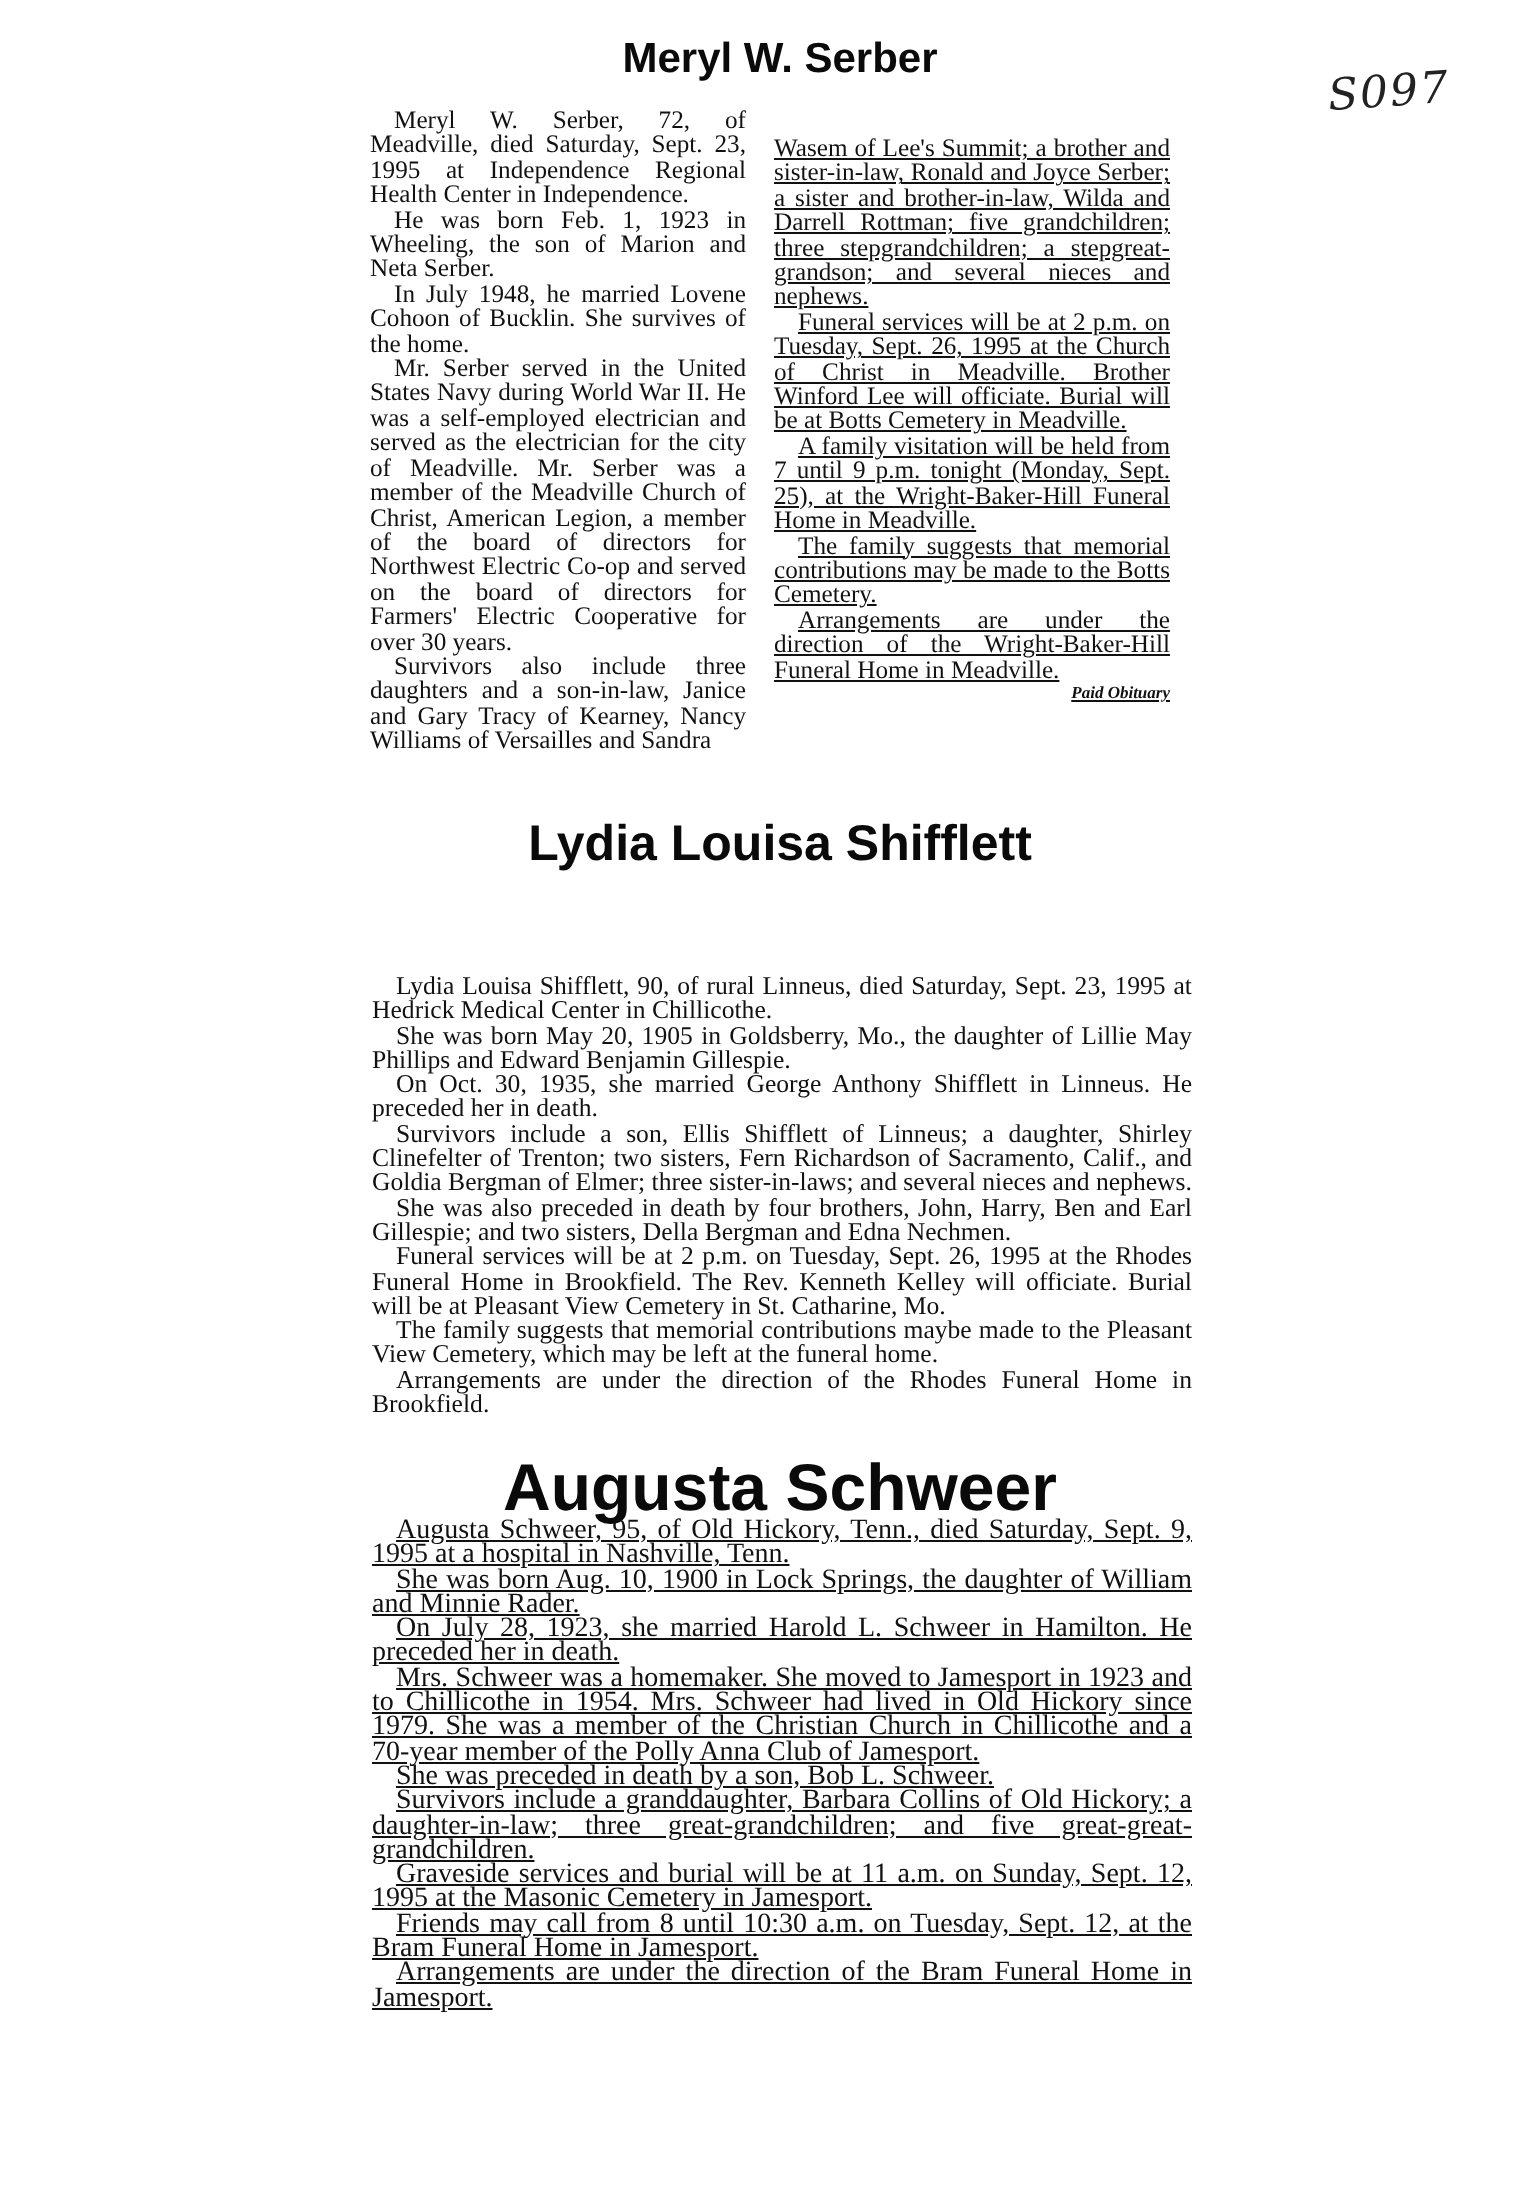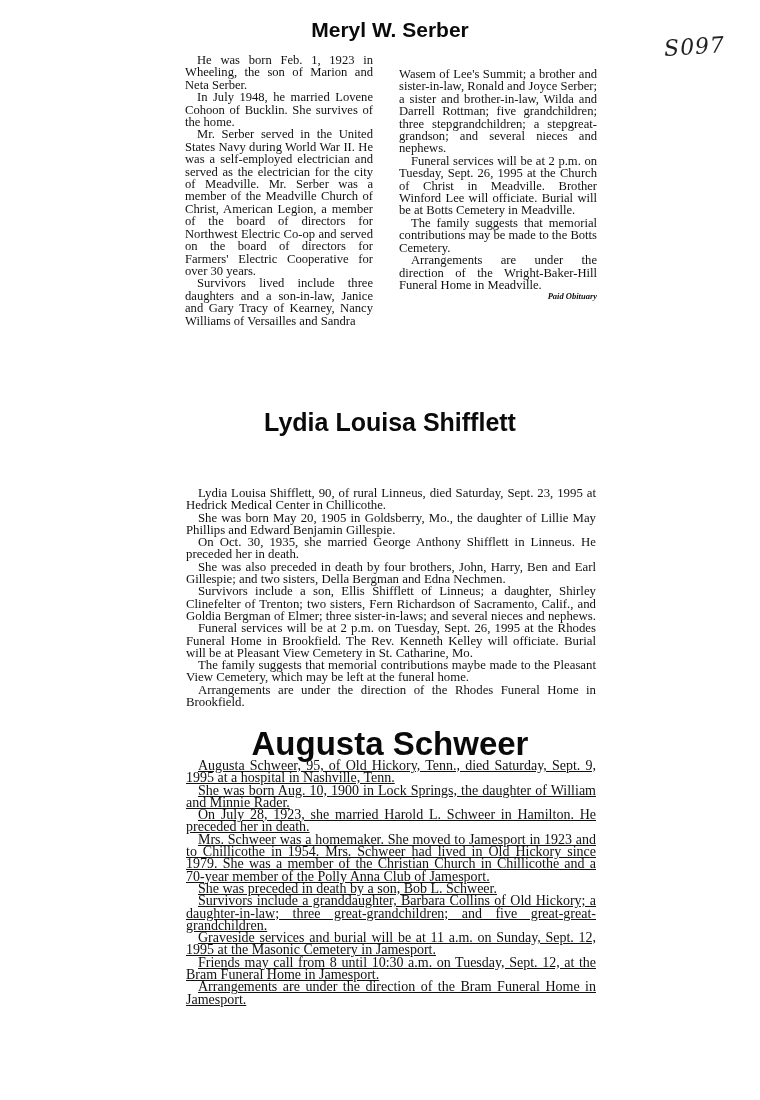--- a/index.html
+++ b/index.html
@@ -18,60 +18,62 @@
   .h2 { left: 180px; width: 420px; top: 408px; font-size: 25px; }
   .h3 { left: 180px; width: 420px; top: 725px; font-size: 33px; }
 
   .col {
     position: absolute; font-family: "Liberation Serif", serif;
     font-size: 12.6px; line-height: 12.4px; text-align: justify; color: #111;
   }
   .col p { margin: 0; text-indent: 12px; }
   .col p.noindent { text-indent: 0; }
   .col1 { left: 185px; top: 54px; width: 188px; }
-  .col2 { left: 399px; top: 68px; width: 198px; }
+  .col2 { left: 387px; top: 68px; width: 198px; text-decoration: underline; }
   .full2 { left: 186px; top: 443px; width: 410px; font-size: 12.8px; line-height: 12.3px; margin-top: 44px; }
   .full3 { left: 186px; top: 760px; width: 410px; font-size: 14px; line-height: 12.3px; text-decoration: underline; }
   .paid {
     text-align: right; font-style: italic; font-size: 8.5px; line-height: 10px; margin-top: 1px;
     text-indent: 0 !important; font-weight: bold;
   }
 </style>
 </head>
 <body>
 
 <div class="page">
 
   <div class="handwritten">S097</div>
 
   <div class="headline h1">Meryl W. Serber</div>
 
   <div class="col col1">
+    <p>Meryl W. Serber, 72, of Meadville, died Saturday, Sept. 23, 1995 at Independence Regional Health Center in Independence.</p>
     <p>He was born Feb. 1, 1923 in Wheeling, the son of Marion and Neta Serber.</p>
     <p>In July 1948, he married Lovene Cohoon of Bucklin. She survives of the home.</p>
     <p>Mr. Serber served in the United States Navy during World War II. He was a self-employed electrician and served as the electrician for the city of Meadville. Mr. Serber was a member of the Meadville Church of Christ, American Legion, a member of the board of directors for Northwest Electric Co-op and served on the board of directors for Farmers' Electric Cooperative for over 30 years.</p>
-    <p>Survivors lived include three daughters and a son-in-law, Janice and Gary Tracy of Kearney, Nancy Williams of Versailles and Sandra</p>
+    <p>Survivors also include three daughters and a son-in-law, Janice and Gary Tracy of Kearney, Nancy Williams of Versailles and Sandra</p>
   </div>
 
   <div class="col col2">
     <p class="noindent">Wasem of Lee's Summit; a brother and sister-in-law, Ronald and Joyce Serber; a sister and brother-in-law, Wilda and Darrell Rottman; five grandchildren; three stepgrandchildren; a stepgreat-grandson; and several nieces and nephews.</p>
     <p>Funeral services will be at 2 p.m. on Tuesday, Sept. 26, 1995 at the Church of Christ in Meadville. Brother Winford Lee will officiate. Burial will be at Botts Cemetery in Meadville.</p>
+    <p>A family visitation will be held from 7 until 9 p.m. tonight (Monday, Sept. 25), at the Wright-Baker-Hill Funeral Home in Meadville.</p>
     <p>The family suggests that memorial contributions may be made to the Botts Cemetery.</p>
     <p>Arrangements are under the direction of the Wright-Baker-Hill Funeral Home in Meadville.</p>
     <p class="paid">Paid Obituary</p>
   </div>
 
   <div class="headline h2">Lydia Louisa Shifflett</div>
 
   <div class="col full2">
     <p>Lydia Louisa Shifflett, 90, of rural Linneus, died Saturday, Sept. 23, 1995 at Hedrick Medical Center in Chillicothe.</p>
     <p>She was born May 20, 1905 in Goldsberry, Mo., the daughter of Lillie May Phillips and Edward Benjamin Gillespie.</p>
     <p>On Oct. 30, 1935, she married George Anthony Shifflett in Linneus. He preceded her in death.</p>
+    <p>Survivors include a son, Ellis Shifflett of Linneus; a daughter, Shirley Clinefelter of Trenton; two sisters, Fern Richardson of Sacramento, Calif., and Goldia Bergman of Elmer; three sister-in-laws; and several nieces and nephews.</p>
     <p>She was also preceded in death by four brothers, John, Harry, Ben and Earl Gillespie; and two sisters, Della Bergman and Edna Nechmen.</p>
-    <p>Survivors include a son, Ellis Shifflett of Linneus; a daughter, Shirley Clinefelter of Trenton; two sisters, Fern Richardson of Sacramento, Calif., and Goldia Bergman of Elmer; three sister-in-laws; and several nieces and nephews.</p>
     <p>Funeral services will be at 2 p.m. on Tuesday, Sept. 26, 1995 at the Rhodes Funeral Home in Brookfield. The Rev. Kenneth Kelley will officiate. Burial will be at Pleasant View Cemetery in St. Catharine, Mo.</p>
     <p>The family suggests that memorial contributions maybe made to the Pleasant View Cemetery, which may be left at the funeral home.</p>
     <p>Arrangements are under the direction of the Rhodes Funeral Home in Brookfield.</p>
   </div>
 
   <div class="headline h3">Augusta Schweer</div>
 
   <div class="col full3">
     <p>Augusta Schweer, 95, of Old Hickory, Tenn., died Saturday, Sept. 9, 1995 at a hospital in Nashville, Tenn.</p>
     <p>She was born Aug. 10, 1900 in Lock Springs, the daughter of William and Minnie Rader.</p>

